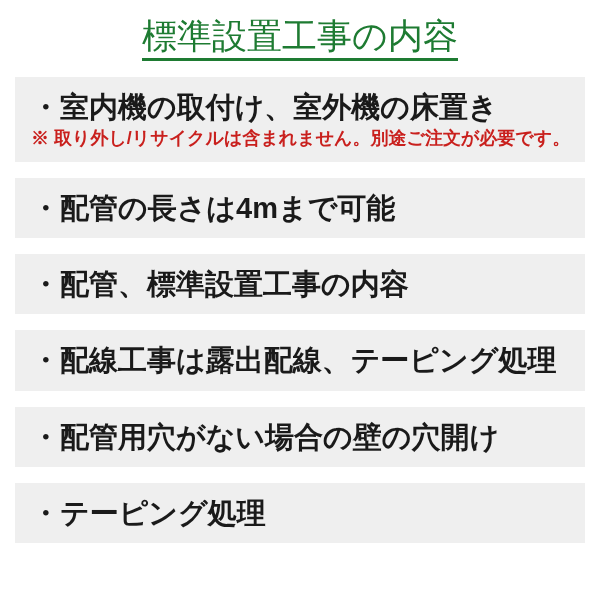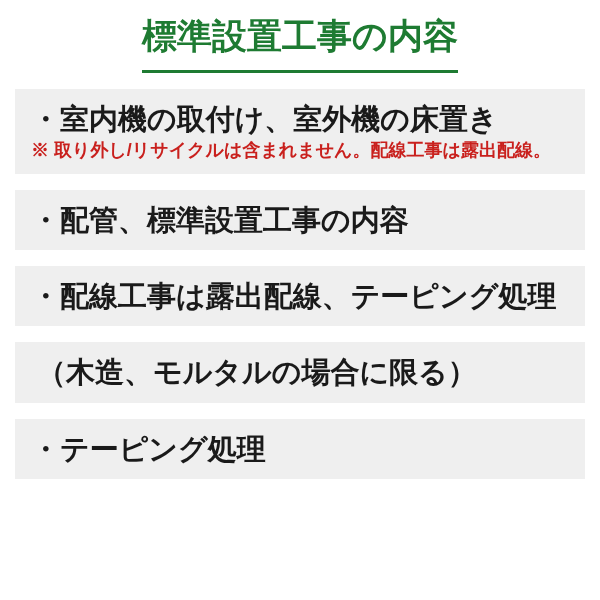--- a/index.html
+++ b/index.html
@@ -13,24 +13,24 @@
     font-family: "Liberation Sans", sans-serif;
     overflow: hidden;
   }
   .title-wrap {
     padding-top: 15px;
     text-align: center;
   }
   .title {
     display: inline-block;
     font-size: 35px;
-    font-weight: bold;
+    font-weight: normal;
     color: #1e7b32;
     line-height: 1.2;
-    padding-bottom: 13px;
+    padding-bottom: 1px;
     border-bottom: 3px solid #1e7b32;
     letter-spacing: 0px;
   }
   .items {
     display: block;
   }
   .item {
     background: #efefef;
     margin: 16px 15px 0 15px;
     padding: 12px 16px 12px 16px;
@@ -66,38 +66,45 @@
   <div class="title-wrap">
     <span class="title">標準設置工事の内容</span>
   </div>
 
   <div class="items">
 
     <div class="item">
       <div class="line">
         <span class="bullet">・</span><span>室内機の取付け、室外機の床置き</span>
       </div>
-      <div class="note">※ 取り外し/リサイクルは含まれません。配線工事は露出配線。</div>
+      <div class="note">※ 取り外し/リサイクルは含まれません。別途ご注文が必要です。</div>
     </div>
 
+    <div class="item">
+      <div class="line">
+        <span class="bullet">・</span><span>配管の長さは4mまで可能</span>
+      </div>
+    </div>
 
     <div class="item">
       <div class="line">
         <span class="bullet">・</span><span>配管、標準設置工事の内容</span>
       </div>
     </div>
 
     <div class="item">
       <div class="line">
         <span class="bullet">・</span><span>配線工事は露出配線、テーピング処理</span>
       </div>
     </div>
 
     <div class="item">
-      <div class="line cont">（木造、モルタルの場合に限る）</div>
+      <div class="line">
+        <span class="bullet">・</span><span>配管用穴がない場合の壁の穴開け</span>
+      </div>
     </div>
 
     <div class="item">
       <div class="line">
         <span class="bullet">・</span><span>テーピング処理</span>
       </div>
     </div>
 
   </div>
 </div>

